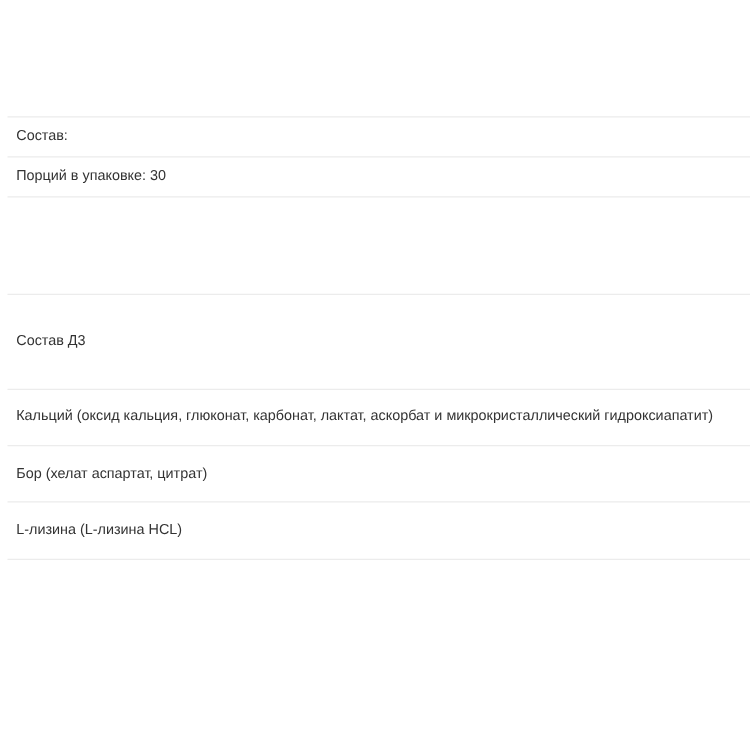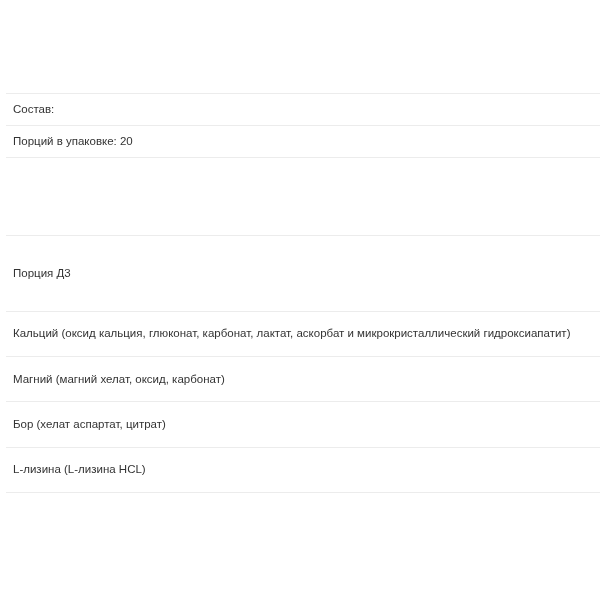--- a/index.html
+++ b/index.html
@@ -71,47 +71,42 @@
 
   <table class="facts-table">
     <tbody>
 
       <tr class="first-row">
         <td class="col-span">Состав:</td>
       </tr>
 
 
       <tr>
-        <td class="col-span">Порций в упаковке: 20</td>
+        <td class="col-span">Порций в упаковке: 30</td>
       </tr>
 
       <tr class="header-row">
         <td class="col-name"></td>
         <td class="col-amount">В одной порции</td>
         <td class="col-dv">% от суточной потребности</td>
       </tr>
 
 
       <tr>
-        <td class="col-name">Порция Д3</td>
+        <td class="col-name">Состав Д3</td>
         <td class="col-amount">10 мкг (400 МЕ)</td>
         <td class="col-dv">50%</td>
       </tr>
 
       <tr>
         <td class="col-name">Кальций (оксид кальция, глюконат, карбонат, лактат, аскорбат и микрокристаллический гидроксиапатит)</td>
         <td class="col-amount">750 мг</td>
         <td class="col-dv">58%</td>
       </tr>
 
-      <tr>
-        <td class="col-name">Магний (магний хелат, оксид, карбонат)</td>
-        <td class="col-amount">375 мг</td>
-        <td class="col-dv">89%</td>
-      </tr>
 
       <tr>
         <td class="col-name">Бор (хелат аспартат, цитрат)</td>
         <td class="col-amount">3 мг</td>
         <td class="col-dv">*</td>
       </tr>
 
 
       <tr>
         <td class="col-name">L-лизина (L-лизина HCL)</td>

